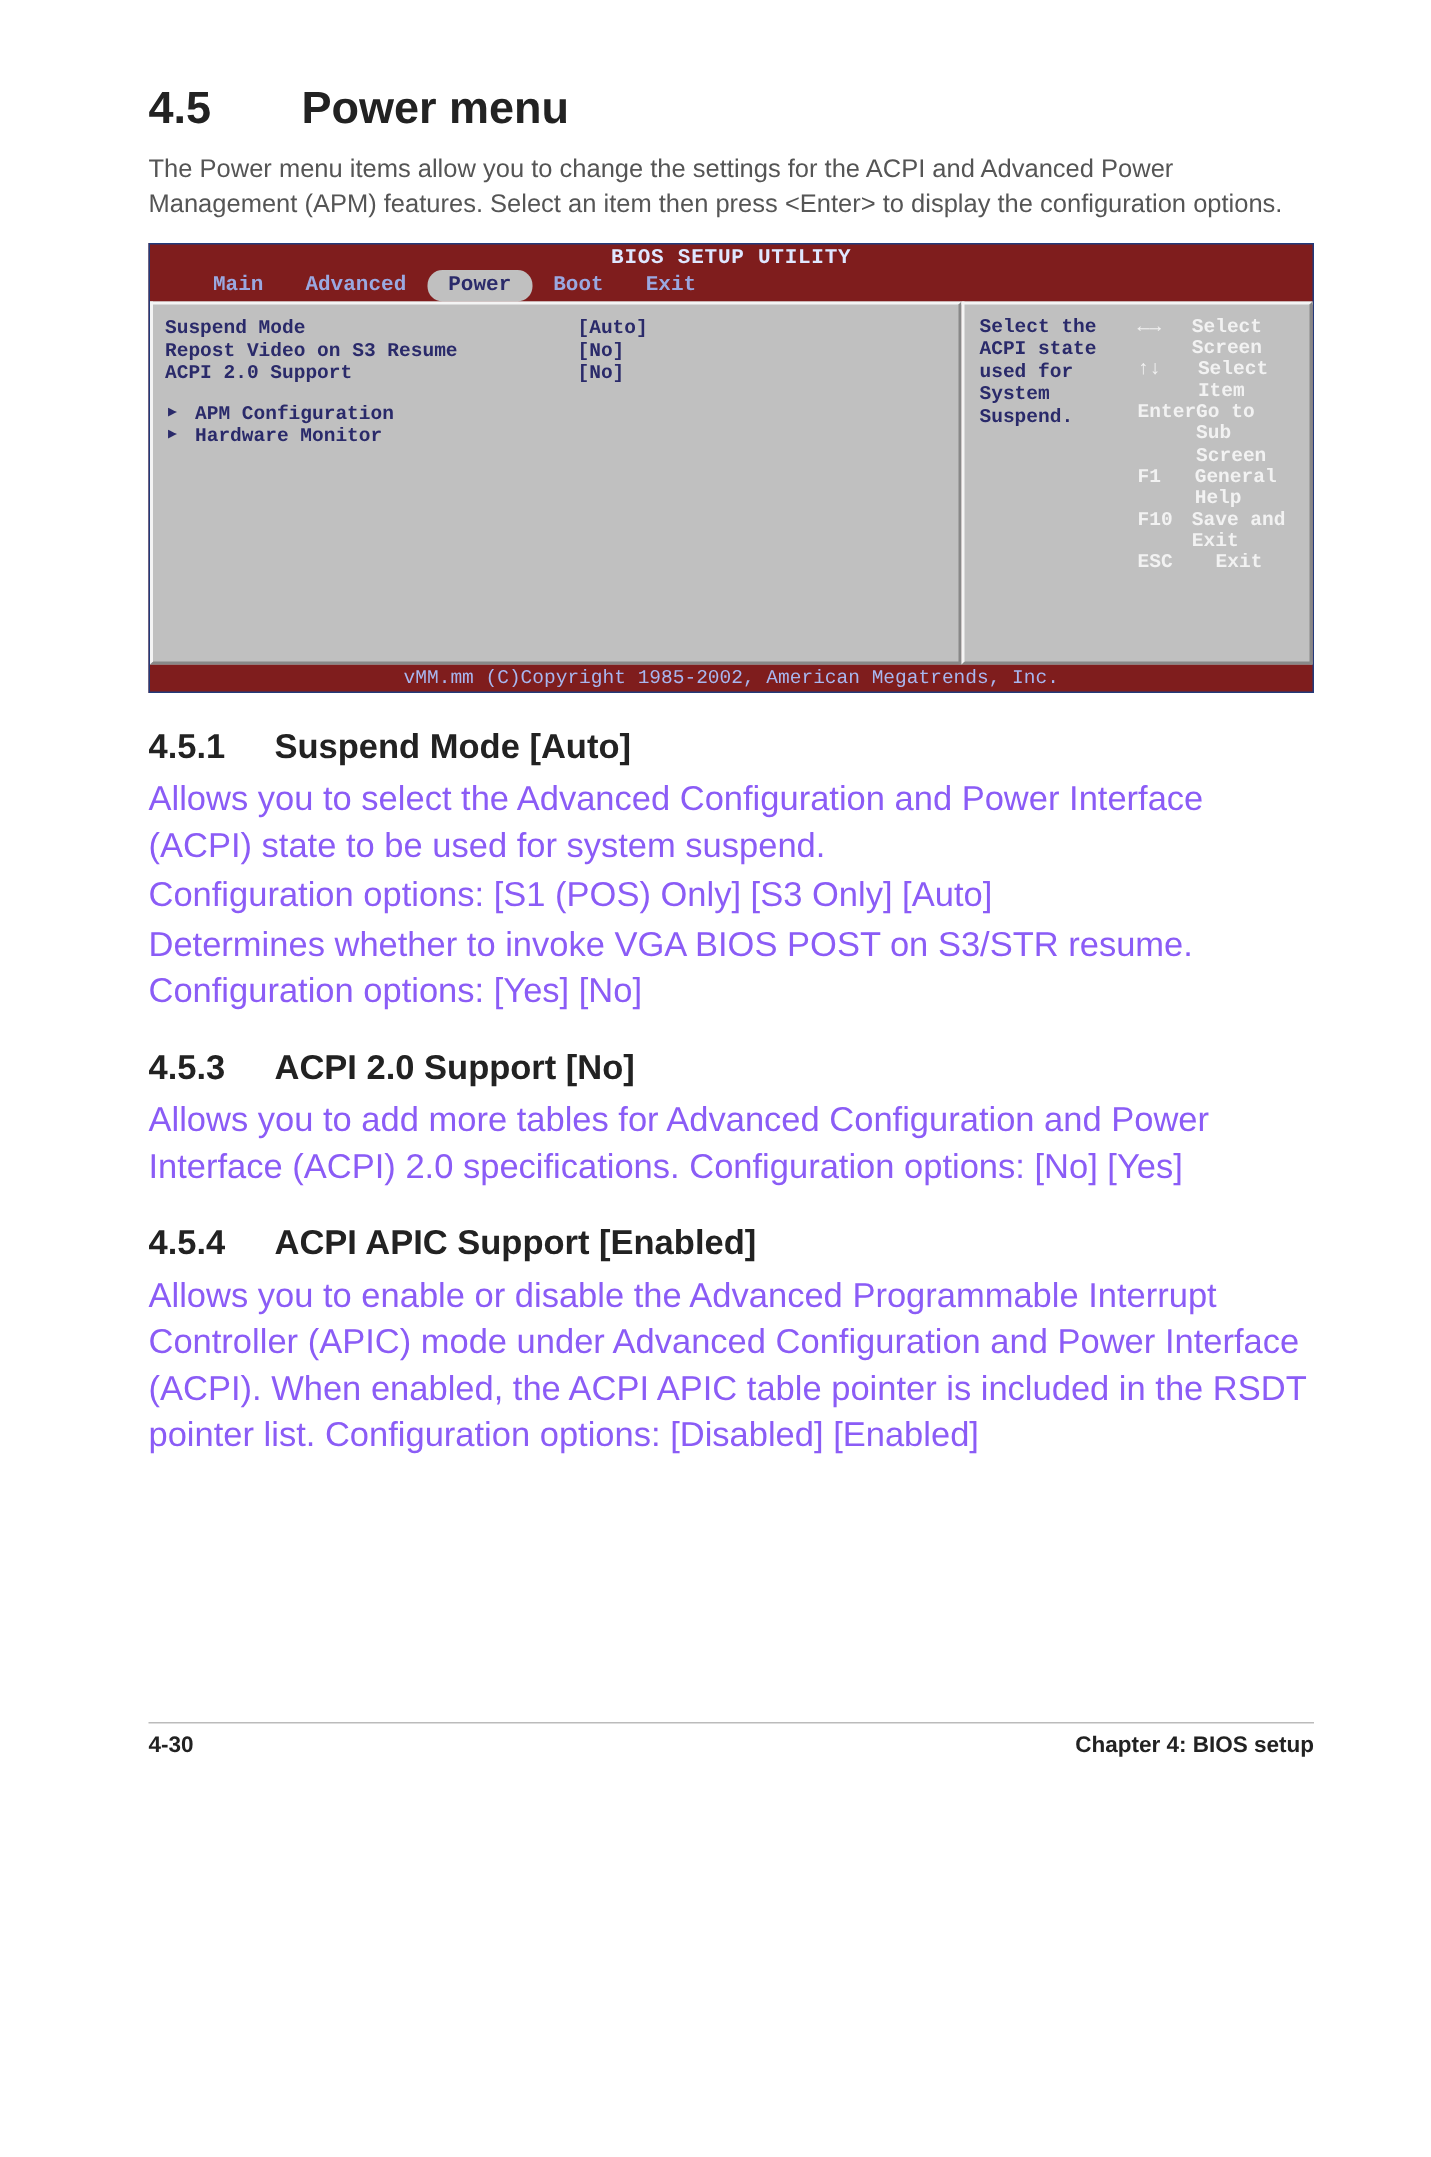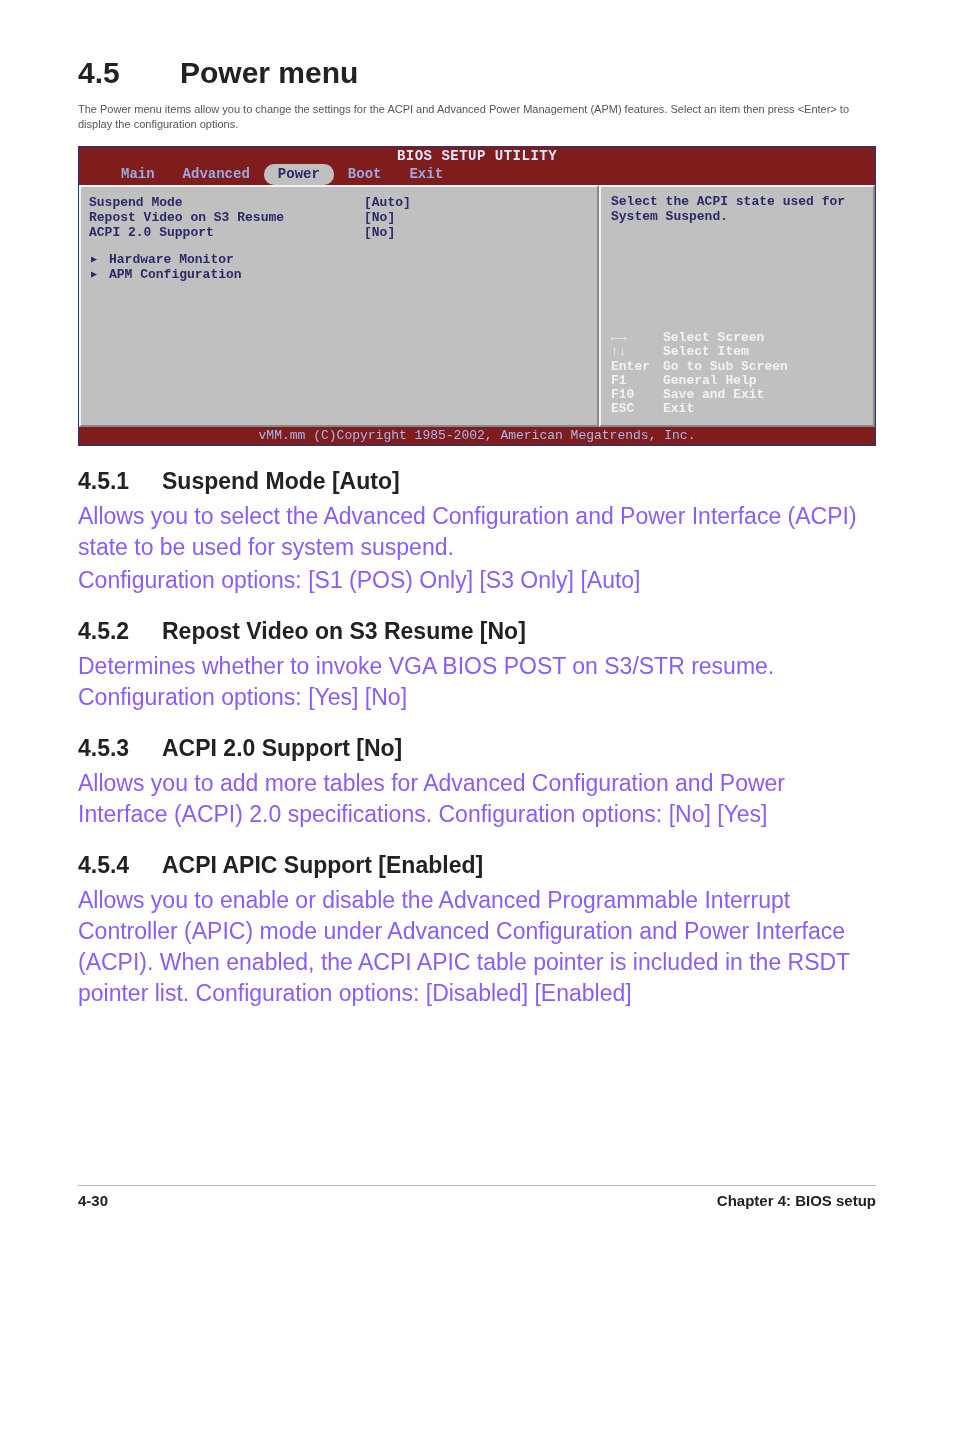--- a/index.html
+++ b/index.html
@@ -3,31 +3,31 @@
 <meta charset="utf-8">
 <style>
   * { box-sizing: border-box; margin: 0; padding: 0; }
   body {
     background: #ffffff;
     width: 954px;
     font-family: Arial, Helvetica, sans-serif;
     color: #333;
   }
   .page {
-    padding: 56px 78px 30px 78px;
+    padding: 56px 78px 30px 99px;
   }
   .h1 {
     font-size: 30px;
     font-weight: bold;
     color: #222;
     margin-bottom: 12px;
   }
   .h1 .num { display: inline-block; width: 102px; }
   .intro {
-    font-size: 11px;
+    font-size: 17px;
     line-height: 1.35;
     color: #555;
     margin-bottom: 14px;
   }
   .bios {
     border: 1px solid #223a7a;
     width: 100%;
     font-family: "Courier New", monospace;
     font-size: 13px;
     background: #7f1d1d;
@@ -55,28 +55,28 @@
   }
   .bios-left {
     flex: 1 1 auto;
     background: #c0c0c0;
     border: 2px solid #888;
     border-top-color: #f4f4f4;
     border-left-color: #f4f4f4;
     padding: 8px 8px 8px 8px;
   }
   .bios-right {
-    width: 276px;
+    width: 234px;
     background: #c0c0c0;
     border: 2px solid #888;
     border-top-color: #f4f4f4;
     border-left-color: #f4f4f4;
     padding: 8px 8px 8px 10px;
     display: flex;
-    flex-direction: column;
+    flex-direction: row;
     justify-content: space-between;
   }
   .bios-row { display: flex; }
   .bios-label { width: 275px; color: #2a2a6a; font-weight: bold; }
   .bios-label.sub { padding-left: 20px; position: relative; }
   .bios-label.sub::before {
     content: "▶";
     color: #2a2a6a;
     position: absolute;
     left: 2px;
@@ -149,24 +149,24 @@
         <div class="bios-row">
           <span class="bios-label">Repost Video on S3 Resume</span>
           <span class="bios-val">[No]</span>
         </div>
         <div class="bios-row">
           <span class="bios-label">ACPI 2.0 Support</span>
           <span class="bios-val">[No]</span>
         </div>
         <div style="height:12px;"></div>
         <div class="bios-row">
+          <span class="bios-label sub">APM Configuration</span>
+        </div>
+        <div class="bios-row">
           <span class="bios-label sub">Hardware Monitor</span>
-        </div>
-        <div class="bios-row">
-          <span class="bios-label sub">APM Configuration</span>
         </div>
       </div>
       <div class="bios-right">
         <div class="bios-help-top">Select the ACPI state used for System Suspend.</div>
         <div class="bios-help-bot">
           <div class="row">
               <span class="k">←→</span>
               <span class="d">Select Screen</span>
             </div>
           <div class="row">
@@ -194,23 +194,20 @@
     </div>
     <div class="bios-footer">vMM.mm (C)Copyright 1985-2002, American Megatrends, Inc.</div>
   </div>
 
   <div class="h2">
     <span class="num">4.5.1</span><span>Suspend Mode [Auto]</span>
   </div>
   <p class="para">Allows you to select the Advanced Configuration and Power Interface (ACPI) state to be used for system suspend.</p>
   <p class="para">Configuration options: [S1 (POS) Only] [S3 Only] [Auto]</p>
 
-  <div class="h2">
-    <span class="num">4.5.2</span><span>Repost Video on S3 Resume [No]</span>
-  </div>
   <p class="para">Determines whether to invoke VGA BIOS POST on S3/STR resume. Configuration options: [Yes] [No]</p>
 
   <div class="h2">
     <span class="num">4.5.3</span><span>ACPI 2.0 Support [No]</span>
   </div>
   <p class="para">Allows you to add more tables for Advanced Configuration and Power Interface (ACPI) 2.0 specifications. Configuration options: [No] [Yes]</p>
 
   <div class="h2">
     <span class="num">4.5.4</span><span>ACPI APIC Support [Enabled]</span>
   </div>

